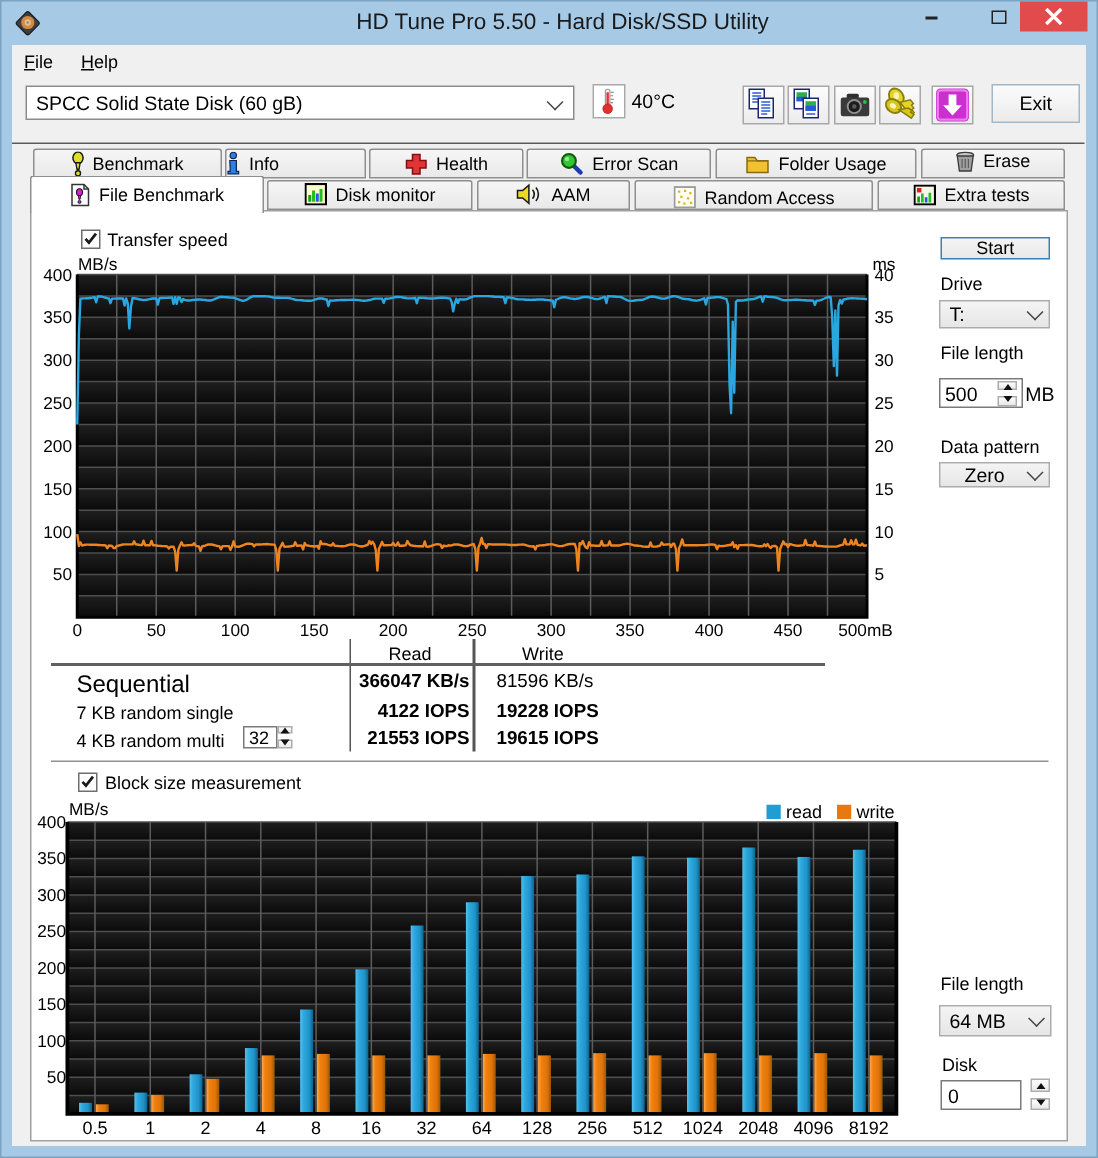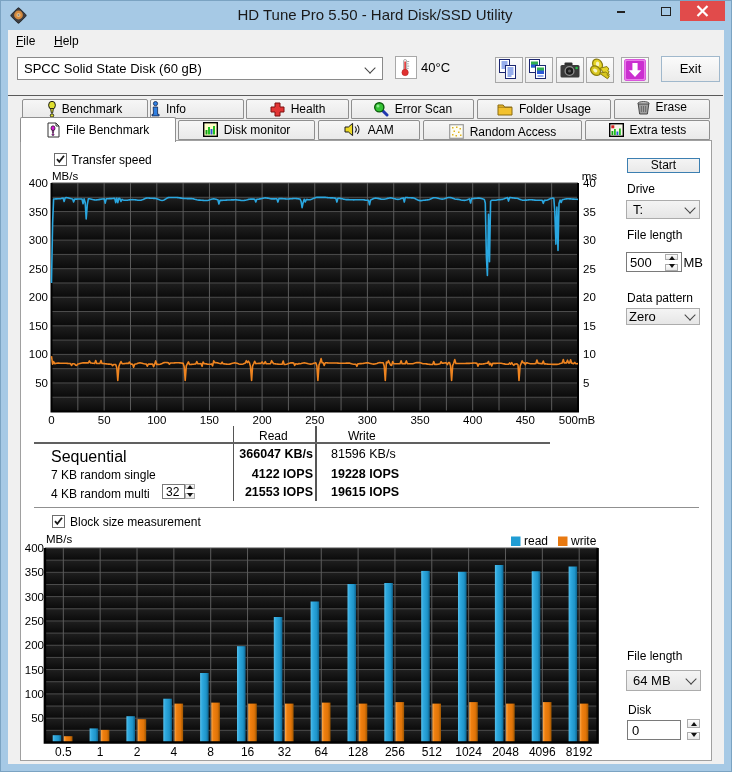--- a/index.html
+++ b/index.html
@@ -401,21 +401,21 @@
 <div class="abs" style="left:630px;top:255px;font-size:13px">500</div>
 <div style="position:absolute;left:664.5px;top:253.5px;width:15.5px;height:17px">
     <div style="position:absolute;left:0;top:0;width:13.5px;height:6.5px;background:linear-gradient(#fdfdfd,#e8e8e8);border:1px solid #acacac"></div>
     <div style="position:absolute;left:0;bottom:0;width:13.5px;height:6.5px;background:linear-gradient(#fdfdfd,#e8e8e8);border:1px solid #acacac"></div>
     <div style="position:absolute;left:4.25px;top:2.25px;width:0;height:0;border-left:3.5px solid transparent;border-right:3.5px solid transparent;border-bottom:4px solid #111"></div>
     <div style="position:absolute;left:4.25px;top:10.75px;width:0;height:0;border-left:3.5px solid transparent;border-right:3.5px solid transparent;border-top:4px solid #111"></div>
   </div>
 <div class="abs" style="left:683.5px;top:255px;font-size:13px">MB</div>
 <div class="abs" style="left:627px;top:291px;font-size:12px">Data pattern</div>
 <div class="abs" style="left:626px;top:308px;width:74px;height:17px;background:linear-gradient(#f4f4f4,#e6e6e6);border:1px solid #acacac"></div>
-<div class="abs" style="left:629px;top:309.0px;font-size:13px">Zero</div>
+<div class="abs" style="left:643px;top:309.0px;font-size:13px">Zero</div>
 <div style="position:absolute;left:686px;top:311.0px;width:8.049999999999999px;height:8.049999999999999px;border-right:1.8399999999999999px solid #444;border-bottom:1.8399999999999999px solid #444;transform:rotate(45deg)"></div>
 <div class="abs" style="left:627px;top:649px;font-size:12px">File length</div>
 <div class="abs" style="left:626px;top:670px;width:75px;height:21px;background:linear-gradient(#f4f4f4,#e6e6e6);border:1px solid #acacac"></div>
 <div class="abs" style="left:633px;top:673.0px;font-size:13px">64 MB</div>
 <div style="position:absolute;left:687px;top:675.0px;width:8.049999999999999px;height:8.049999999999999px;border-right:1.8399999999999999px solid #444;border-bottom:1.8399999999999999px solid #444;transform:rotate(45deg)"></div>
 <div class="abs" style="left:628px;top:703px;font-size:12px">Disk</div>
 <div class="abs" style="left:627px;top:720px;width:54px;height:20px;background:#fff;border:1px solid #7a7a7a"></div>
 <div class="abs" style="left:632px;top:723px;font-size:13px">0</div>
 <div style="position:absolute;left:687px;top:719px;width:15px;height:21px">
     <div style="position:absolute;left:0;top:0;width:13px;height:8.5px;background:linear-gradient(#fdfdfd,#e8e8e8);border:1px solid #acacac"></div>

